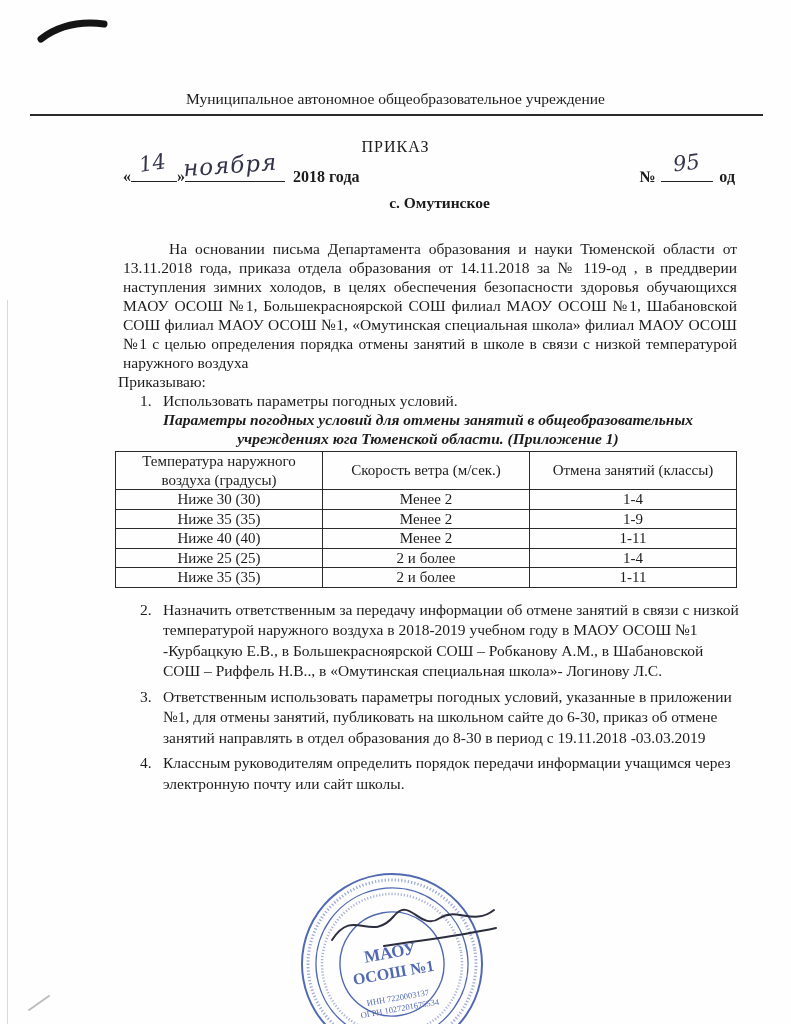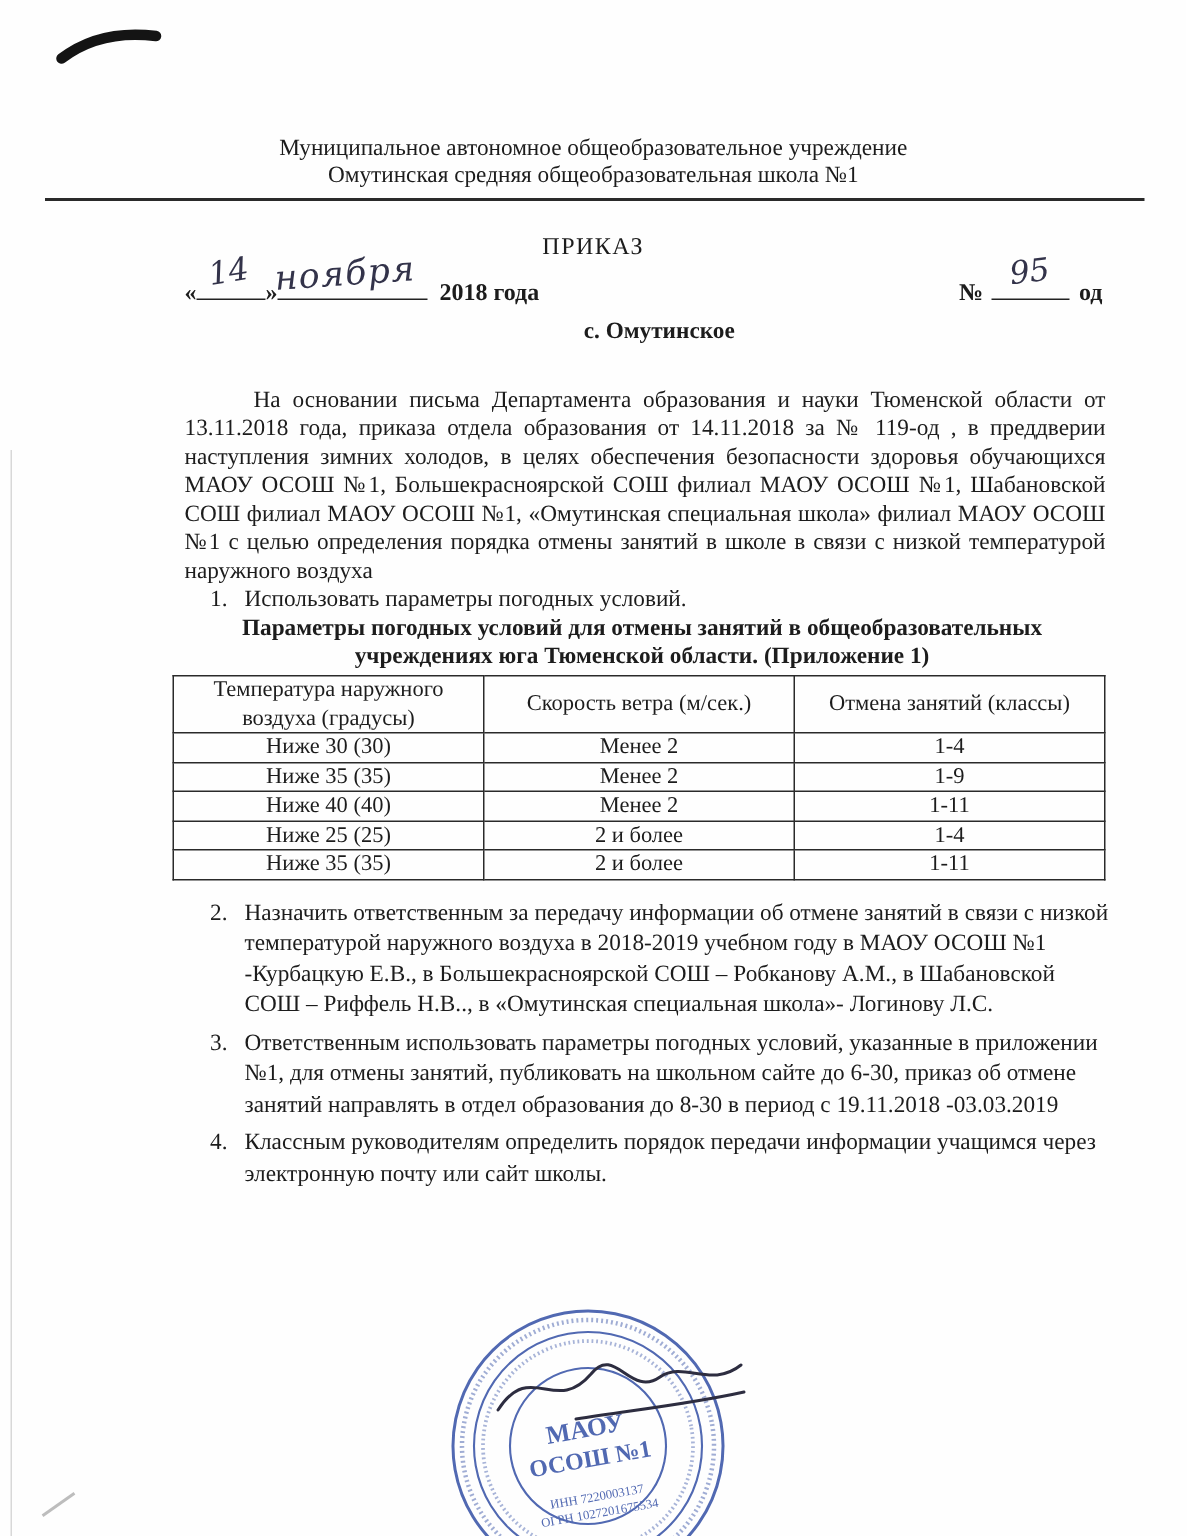--- a/index.html
+++ b/index.html
@@ -39,21 +39,21 @@
   .place { margin-top:2px; text-align:center; font-weight:bold; transform:translateX(44px); }
 
   .subject { margin:12px 54px 0 123px; line-height:18.5px; }
 
   .body-par { margin:27px 54px 0 123px; text-align:justify; text-indent:46px; line-height:19px; }
   .prikaz { margin:0 54px 0 118px; line-height:19px; }
 
   .item1 { margin:0 54px 0 140px; line-height:19px; }
   .item1 .num { display:inline-block; width:23px; }
 
-  .caption { margin:0 54px 0 118px; width:620px; text-align:center; font-weight:bold; line-height:19px; }
+  .caption { margin:0 54px 0 118px; width:620px; text-align:center; font-weight:bold; line-height:19px;font-style:italic; }
 
   table.wtable { margin:3px 54px 0 115px; width:622px; border-collapse:collapse; table-layout:fixed;border-radius:21px; }
   table.wtable th, table.wtable td {
     border:1.4px solid #2a2a2a; text-align:center; font-weight:normal;
     font-size:15px; line-height:18.5px; padding:0 4px; vertical-align:middle;
   }
 
   .olist { margin-top:12px; }
   .item { display:flex; margin:0 50px 5px 140px; line-height:20.5px; }
   .item .num { width:23px; flex:0 0 23px; }
@@ -69,39 +69,39 @@
 
 <div class="page">
 
   <svg class="artifact" width="74" height="30" viewBox="0 0 74 30">
     <path d="M5,23 C22,10 44,5 68,8" fill="none" stroke="#141414" stroke-width="7" stroke-linecap="round"></path>
   </svg>
   <div class="corner-mark"></div>
 
   <div class="header">
     <div>Муниципальное автономное общеобразовательное учреждение</div>
-    <div>Омутинская средняя общеобразовательная школа №1</div>
   </div>
   <div class="rule"></div>
 
   <div class="order-title">ПРИКАЗ</div>
 
   <div class="date-row">
     <div>
       <span>«</span><span class="blank day-blank"><span class="hand hand-day">14</span></span><span>»</span><span class="blank month-blank"><span class="hand hand-month">ноября</span></span><span>2018 года</span>
     </div>
     <div>
       <span>№</span><span class="blank num-blank"><span class="hand hand-num">95</span></span><span>од</span>
     </div>
   </div>
 
   <div class="place">с. Омутинское</div>
 
 
   <p class="body-par">На основании письма Департамента образования  и науки Тюменской области от 13.11.2018 года, приказа отдела образования от 14.11.2018 за № 119-од , в  преддверии наступления зимних холодов,  в целях обеспечения безопасности здоровья обучающихся МАОУ ОСОШ №1, Большекрасноярской СОШ филиал МАОУ ОСОШ №1, Шабановской СОШ филиал МАОУ ОСОШ №1, «Омутинская специальная школа» филиал МАОУ ОСОШ №1   с целью определения порядка отмены занятий в школе в связи с низкой температурой наружного воздуха</p>
+  <div class="prikaz">Приказываю:</div>
 
   <div class="item1">
     <span class="num">1.</span><span>Использовать параметры погодных условий.</span>
   </div>
 
   <div class="caption">
     <div>Параметры  погодных условий для отмены занятий в общеобразовательных</div>
     <div>учреждениях юга Тюменской области. (Приложение 1)</div>
   </div>
 

